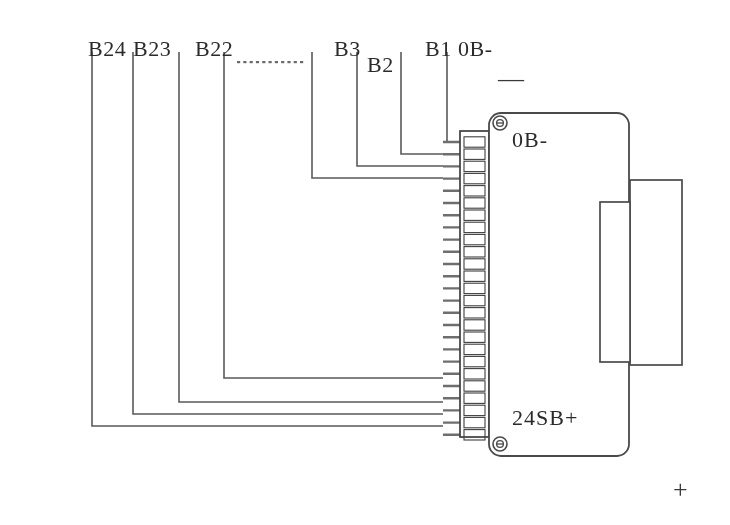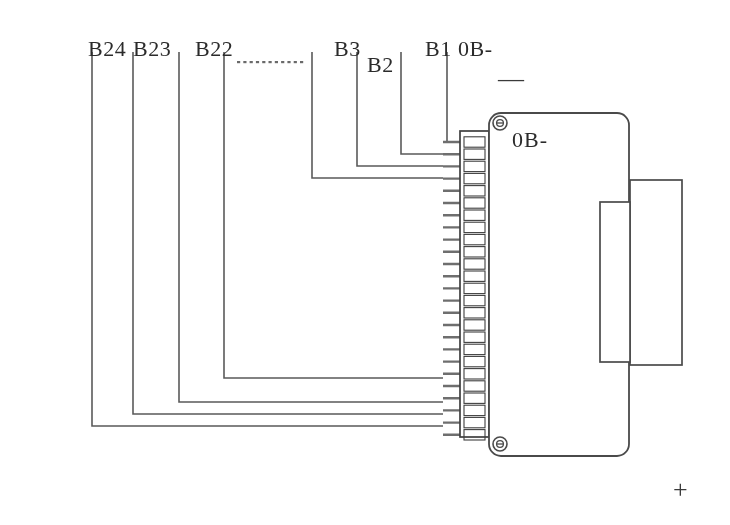--- a/index.html
+++ b/index.html
@@ -149,19 +149,20 @@
       <div class="lbl top-lbl" style="left: 133px; top: 36px;">B23</div>
       <div class="lbl top-lbl" style="left: 195px; top: 36px;">B22</div>
       <div class="lbl top-lbl" style="left: 334px; top: 36px;">B3</div>
       <div class="lbl top-lbl" style="left: 367px; top: 52px;">B2</div>
       <div class="lbl top-lbl" style="left: 412px; top: 36px; margin-left: 13px;">B1</div>
       <div class="lbl top-lbl" style="left: 458px; top: 36px;">0B-</div>
     </div>
 
   <div class="lbl board-lbl" id="neg-terminal-label" style="left: 512px; top: 127px;">0B-</div>
 
+  <div class="lbl board-lbl" id="pos-terminal-label" style="left: 512px; top: 405px;">24SB+</div>
 
   <div id="polarity-layer">
       <div class="lbl sym" style="left: 498px; top: 64px;">—</div>
       <div class="lbl sym" style="left: 673px; top: 475px;">+</div>
     </div>
 
 </div>
 
 </body></html>

